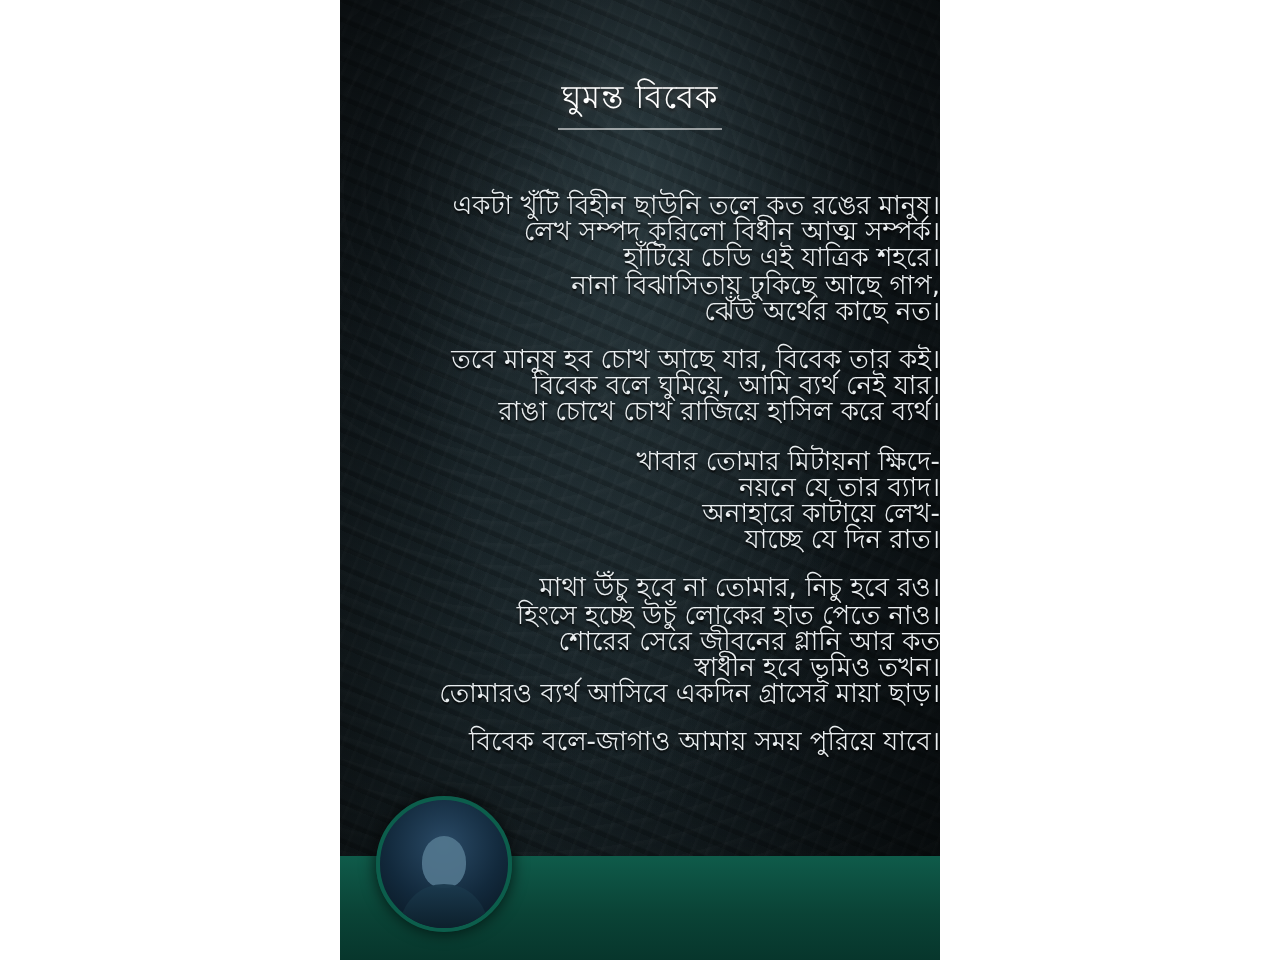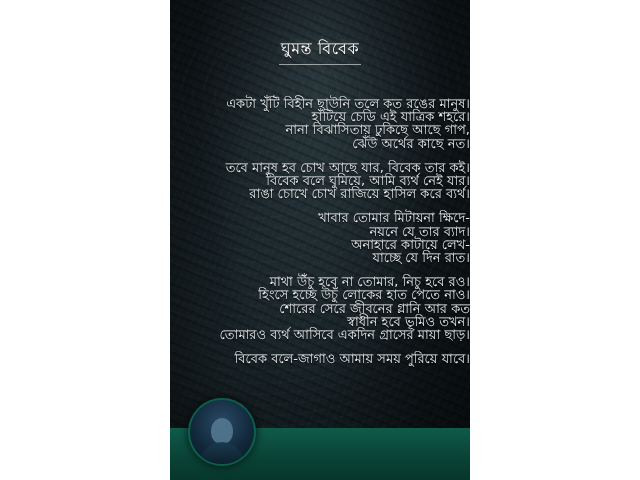--- a/index.html
+++ b/index.html
@@ -206,20 +206,21 @@
   <div class="poster">
     <div class="content">
 
       <div class="title">ঘুমন্ত বিবেক</div>
       <div class="title-underline"></div>
 
       <div class="verses">
 
         <div class="stanza">
           <span class="line">একটা খুঁটি বিহীন ছাউনি তলে কত রঙের মানুষ।</span>
+          <span class="line">লেখ সম্পদ করিলো বিধীন আত্ম সম্পর্ক।</span>
           <span class="line">হাঁটিয়ে চেডি এই যাত্রিক শহরে।</span>
           <span class="line">নানা বিঝাসিতায় ঢুকিছে আছে গাপ,</span>
           <span class="line">ঝেঁউ অর্থের কাছে নত।</span>
         </div>
 
         <div class="stanza">
           <span class="line">তবে মানুষ হব চোখ আছে যার, বিবেক তার কই।</span>
           <span class="line">বিবেক বলে ঘুমিয়ে, আমি ব্যর্থ নেই যার।</span>
           <span class="line">রাঙা চোখে চোখ রাজিয়ে হাসিল করে ব্যর্থ।</span>
         </div>

